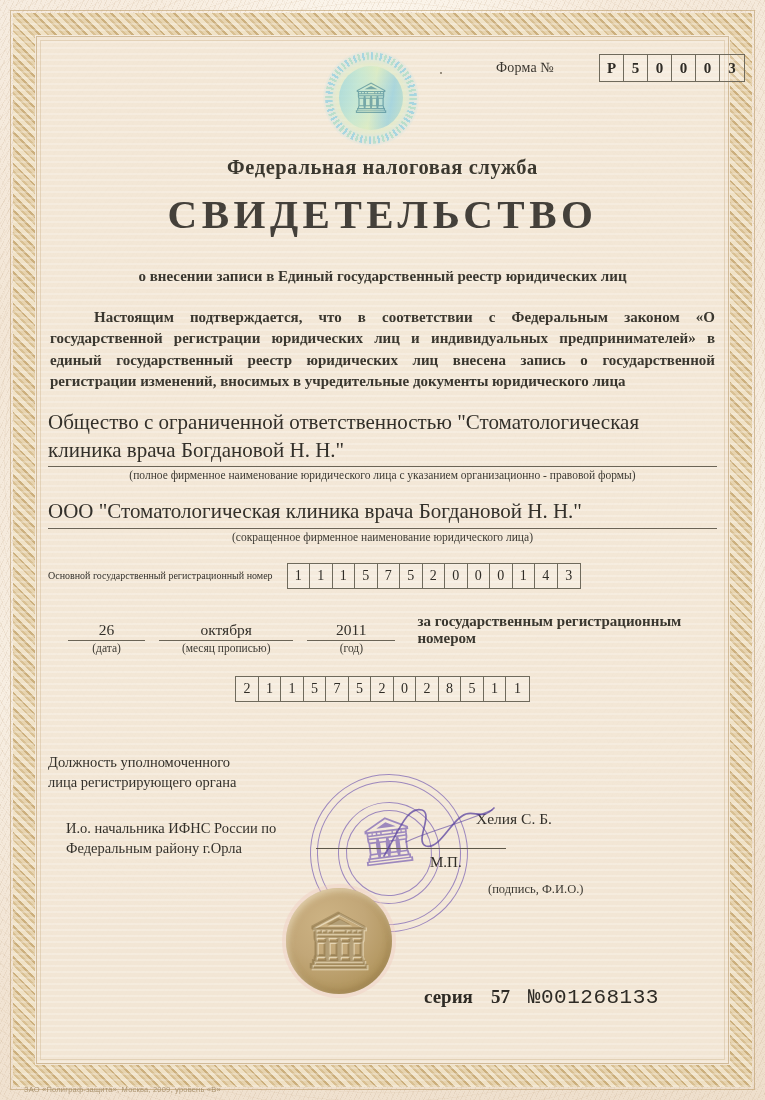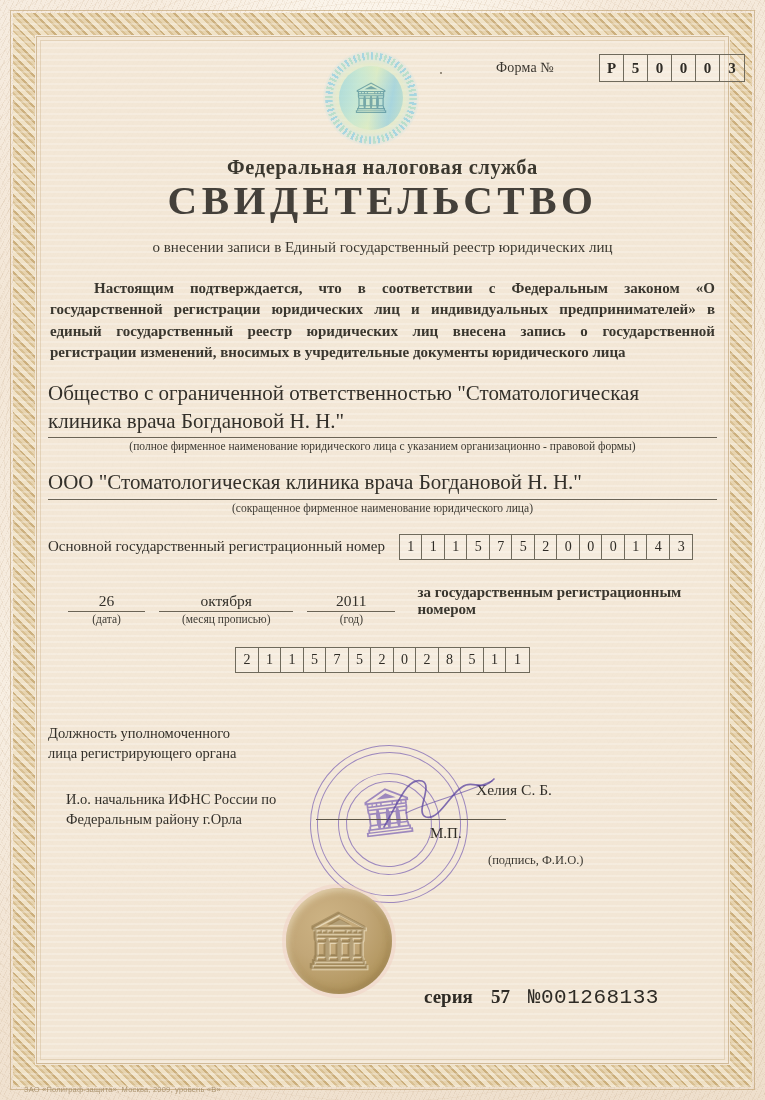--- a/index.html
+++ b/index.html
@@ -186,28 +186,29 @@
     letter-spacing: 0.6px;
     color: #3b382f;
     margin-top: 4px;
   }
   .main-title {
     text-align: center;
     font-size: 41px;
     font-weight: bold;
     letter-spacing: 4.5px;
     color: #44403a;
+    margin-top: 14px;
     line-height: 1.05;
   }
   .subtitle {
     text-align: center;
     font-size: 15px;
-    font-weight: normal;
+    font-weight: bold;
     color: #3a372f;
-    margin-top: 17px;
+    margin-top: 32px;
   }
 
   
   .body-par {
     margin-top: 22px;
     font-size: 15px;
     font-weight: bold;
     line-height: 1.42;
     text-align: justify;
     text-indent: 44px;
@@ -235,21 +236,21 @@
     padding-top: 2px;
   }
 
   
   .ogrn-row {
     margin-top: 20px;
     display: flex;
     align-items: center;
   }
   .ogrn-label {
-    font-size: 15px;
+    font-size: 10px;
     color: #33302a;
     white-space: nowrap;
   }
   .digit-strip {
     display: flex;
     border: 1px solid #6f6a5c;
     background: rgba(255,253,248,0.2);
   }
   .digit-strip .cell {
     width: 22.5px; height: 24px;

